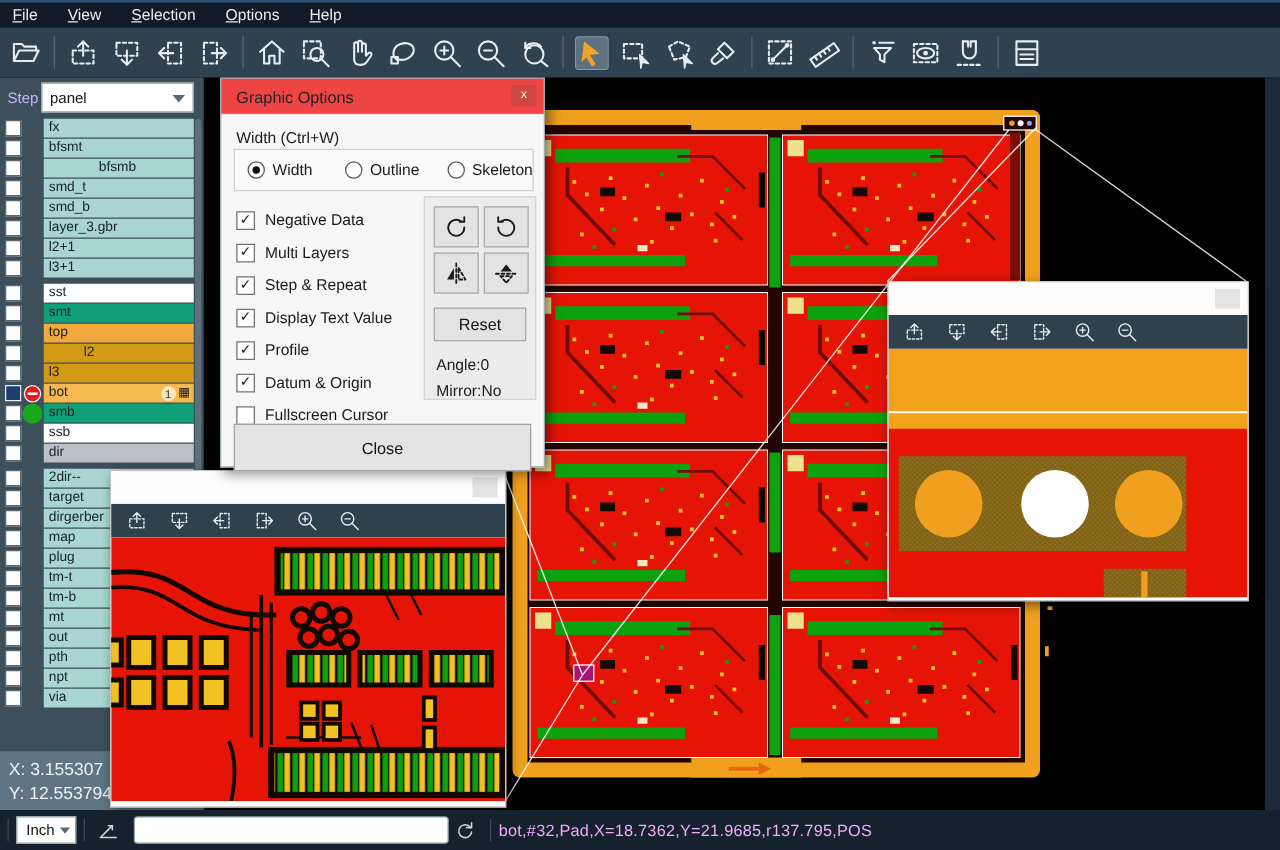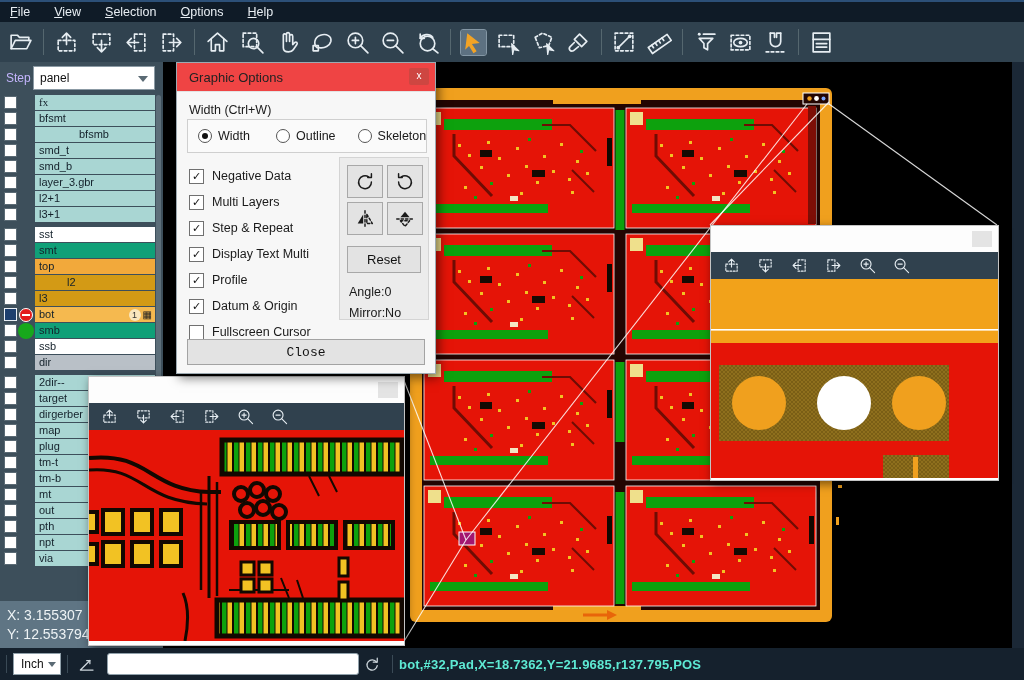--- a/index.html
+++ b/index.html
@@ -78,22 +78,22 @@
     text-align:center;color:#111;flex:none;}
   .dpanel{position:absolute;left:162px;top:94px;width:90px;height:163px;background:#ececec;border:1px solid #d4d4d4;box-sizing:border-box;}
   .tbtns{position:absolute;left:7px;top:7px;width:78px;display:flex;flex-wrap:wrap;gap:4px;}
   .tbtn{width:36px;height:33px;background:#e3e3e3;border:1px solid #a8a8a8;box-sizing:border-box;
     display:flex;align-items:center;justify-content:center;color:#1a1a1a;}
   .tbtn .icwrap{width:22px;height:22px;}
   .dreset{position:absolute;left:7px;top:88px;width:74px;height:27px;background:#e3e3e3;
     border:1px solid #a8a8a8;font-size:13px;font-family:"Liberation Sans",sans-serif;color:#111;}
   .dangle{position:absolute;left:9px;top:127px;}
   .dmirror{position:absolute;left:9px;top:148px;}
-  .dclosebtn{position:absolute;left:10px;top:276px;width:238px;height:26px;background:#e3e3e3;
-    border:1px solid #a3a3a3;font-size:13px;font-family:Liberation Mono, monospace;color:#111;}
+  .dclosebtn{position:absolute;left:10px;top:276px;width:238px;height:38px;background:#e3e3e3;
+    border:1px solid #a3a3a3;font-size:13px;font-family:Liberation Sans, sans-serif;color:#111;}
   
   .popup{position:absolute;background:#fff;border:1px solid #c4c4c4;box-shadow:2px 3px 9px rgba(0,0,0,.5);
     z-index:5;box-sizing:border-box;}
   .ptitle{position:relative;height:26px;background:#fdfdfd;}
   .pbtn{position:absolute;right:6px;top:5px;width:20px;height:16px;background:#e4e4e4;}
   .ptoolbar{height:27px;background:#30414e;display:flex;align-items:center;gap:17px;
     padding-left:12px;color:#e6edf2;}
   .ptool{width:17px;height:17px;flex:none;}
   .pcontent{display:block;}
   #popup-left{left:88px;top:376px;width:317px;height:270px;}
@@ -101,21 +101,21 @@
   
   .statusbar{position:absolute;left:0;top:648px;width:1024px;height:32px;background:#15212d;z-index:9;
     display:flex;align-items:center;}
   .ssep{width:1px;height:18px;background:#3a4a56;margin:0 6px;flex:none;}
   .unitbox{position:relative;width:48px;height:22px;background:#fff;border:1px solid #90a0aa;
     box-sizing:border-box;font-size:12px;color:#111;display:flex;align-items:center;padding-left:7px;flex:none;}
   .unitbox .chev{top:8px;right:4px;border-left-width:4px;border-right-width:4px;border-top-width:5px;}
   .sicon{width:19px;height:19px;color:#cdd6dc;flex:none;margin:0 4px;}
   .cmdinput{width:252px;height:22px;border:1px solid #90a0aa;border-radius:3px;background:#fff;
     margin-left:6px;font-size:12px;padding:0 6px;box-sizing:border-box;flex:none;}
-  .selinfo{color:#5eead4;font-size:13px;font-weight:700;letter-spacing:.2px;white-space:nowrap;}
+  .selinfo{color:#f0abfc;font-size:13px;font-weight:400;letter-spacing:.2px;white-space:nowrap;}
 </style>
 </head>
 <body>
 
 <div class="screen" data-name="app-window">
 
   <div class="menubar" data-name="menu-bar">
       <span class="mitem" data-name="menu-file">File</span>
       <span class="mitem" data-name="menu-view">View</span>
       <span class="mitem" data-name="menu-selection">Selection</span>
@@ -374,21 +374,21 @@
       <div class="stepselect" data-name="step-select">
         <span data-name="step-select-value">panel</span>
         <span class="chev" data-name="chevron-down-icon"></span>
       </div>
     </div>
     <div id="layerlist" data-name="layer-list">
         <div class="lgroup" data-name="layer-group">
           <div class="lrow" data-name="layer-row-fx">
             <span class="cb" data-name="layer-visibility-checkbox"></span>
             <span class="ind" data-name="layer-indicator"></span>
-            <span class="lbl" data-name="layer-label" style="background: rgb(169, 214, 211); font-family: Liberation Serif, serif;">fx</span>
+            <span class="lbl" data-name="layer-label" style="background: rgb(169, 214, 211);">fx</span>
           </div>
           <div class="lrow" data-name="layer-row-bfsmt">
             <span class="cb" data-name="layer-visibility-checkbox"></span>
             <span class="ind" data-name="layer-indicator"></span>
             <span class="lbl" data-name="layer-label" style="background: rgb(169, 214, 211);">bfsmt</span>
           </div>
           <div class="lrow" data-name="layer-row-bfsmb">
             <span class="cb" data-name="layer-visibility-checkbox"></span>
             <span class="ind" data-name="layer-indicator"></span>
             <span class="lbl" data-name="layer-label" style="background: rgb(169, 214, 211); padding-left: 44px;">bfsmb</span>
@@ -564,21 +564,21 @@
         <label class="dcheckrow" data-name="checkbox-multi-layers">
           <span class="dcb" data-name="checkbox-box">✓</span>
           <span data-name="checkbox-label">Multi Layers</span>
         </label>
         <label class="dcheckrow" data-name="checkbox-step-repeat">
           <span class="dcb" data-name="checkbox-box">✓</span>
           <span data-name="checkbox-label">Step &amp; Repeat</span>
         </label>
         <label class="dcheckrow" data-name="checkbox-display-text-value">
           <span class="dcb" data-name="checkbox-box">✓</span>
-          <span data-name="checkbox-label">Display Text Multi</span>
+          <span data-name="checkbox-label">Display Text Value</span>
         </label>
         <label class="dcheckrow" data-name="checkbox-profile">
           <span class="dcb" data-name="checkbox-box">✓</span>
           <span data-name="checkbox-label">Profile</span>
         </label>
         <label class="dcheckrow" data-name="checkbox-datum-origin">
           <span class="dcb" data-name="checkbox-box">✓</span>
           <span data-name="checkbox-label">Datum &amp; Origin</span>
         </label>
         <label class="dcheckrow" data-name="checkbox-fullscreen-cursor">

